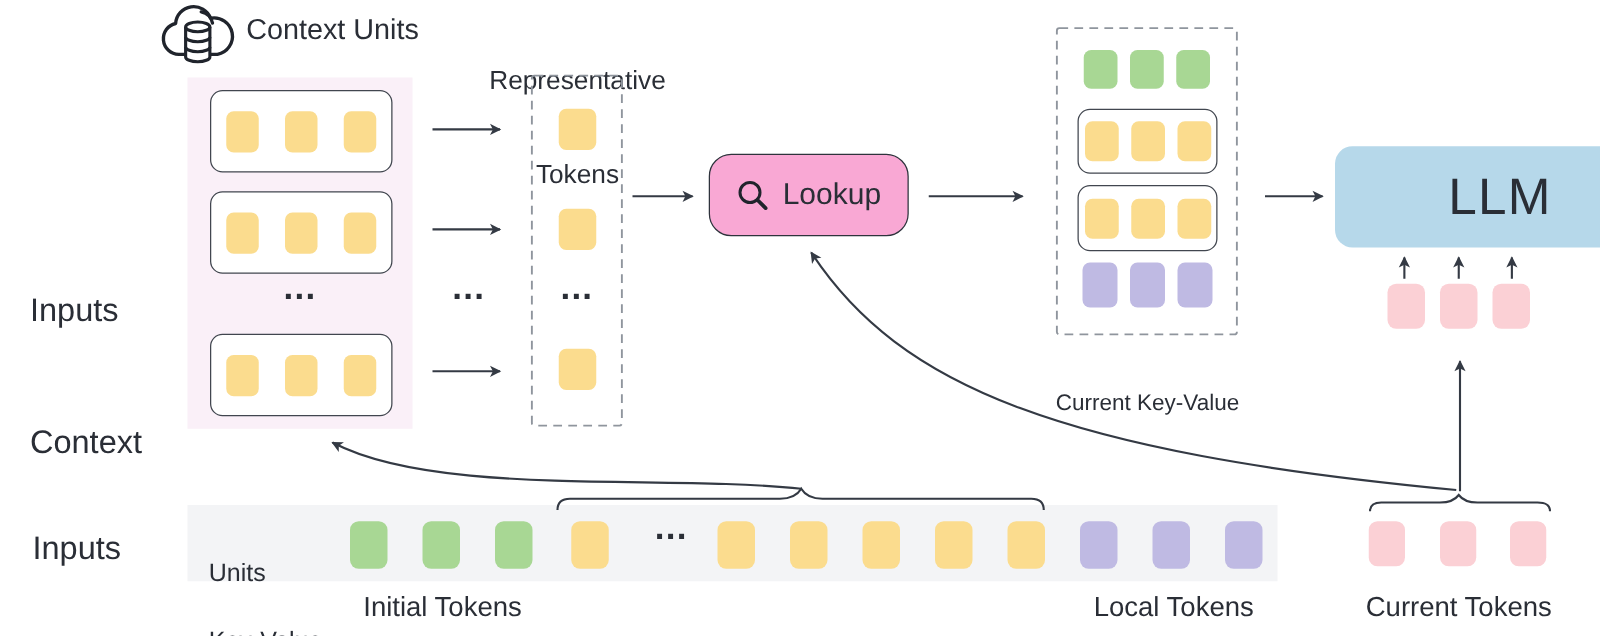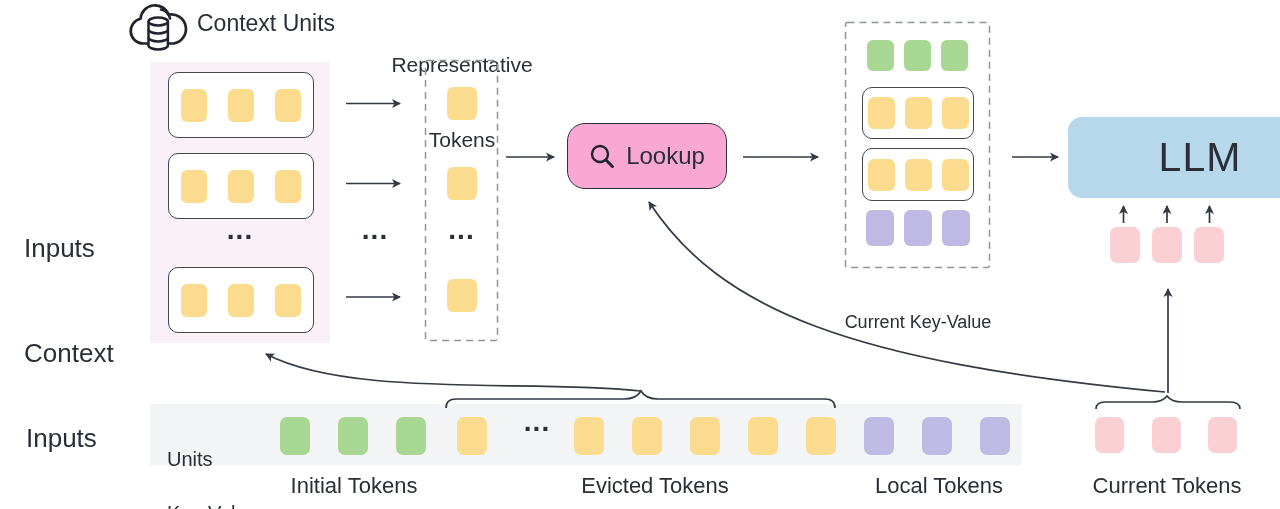--- a/index.html
+++ b/index.html
@@ -163,21 +163,20 @@
       <span class="tok tok-purple"></span>
       <span class="tok tok-purple"></span>
     </div>
   <div class="abs currow" style="left:1095px;top:417px;width:142px;">
       <span class="tok tok-pink"></span>
       <span class="tok tok-pink"></span>
       <span class="tok tok-pink"></span>
     </div>
 
   <div class="abs lbl center" style="left:284px;top:473px;width:140px;font-size:22px;">Initial Tokens</div>
-  <div class="abs lbl center" style="left:575px;top:473px;width:160px;font-size:22px;">Evicted Tokens</div>
   <div class="abs lbl center" style="left:869px;top:473px;width:140px;font-size:22px;">Local Tokens</div>
   <div class="abs lbl center" style="left:1085px;top:473px;width:164px;font-size:22px;">Current Tokens</div>
 
   <svg class="overlay" width="1280" height="509" viewBox="0 0 1280 509">
     <defs>
       <marker id="ah" viewBox="0 0 10 10" refX="8.5" refY="5" markerWidth="10" markerHeight="10" orient="auto-start-reverse" markerUnits="userSpaceOnUse">
         <path d="M0.5 0.5 L9.5 5 L0.5 9.5 L2.8 5 Z" fill="#343A44"></path>
       </marker>
     </defs>
     <g stroke="#343A44" stroke-width="1.7" fill="none">

